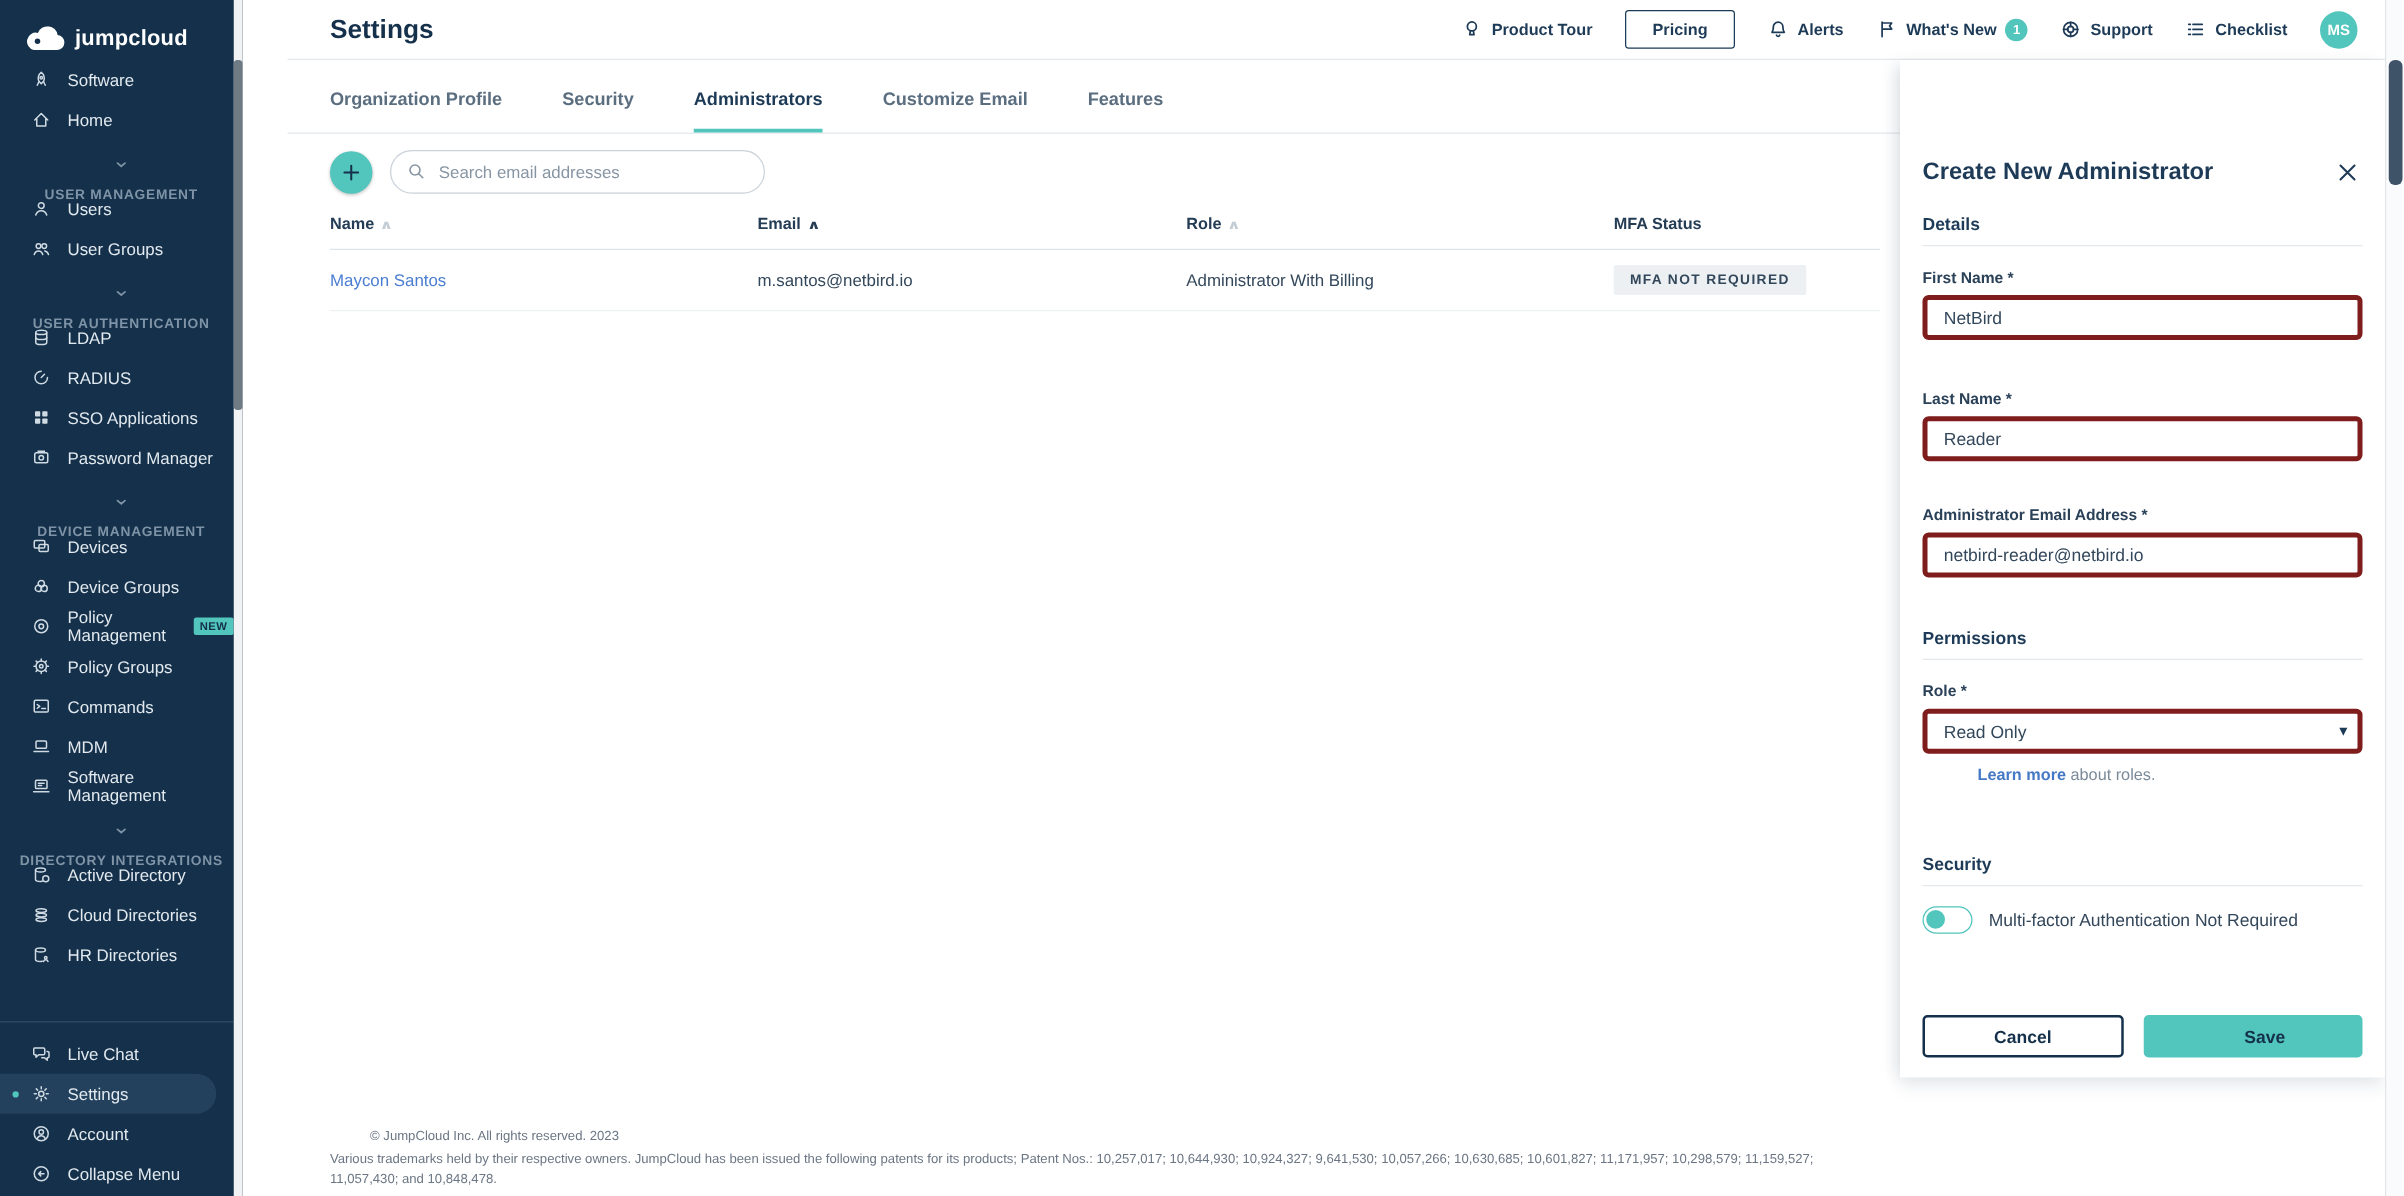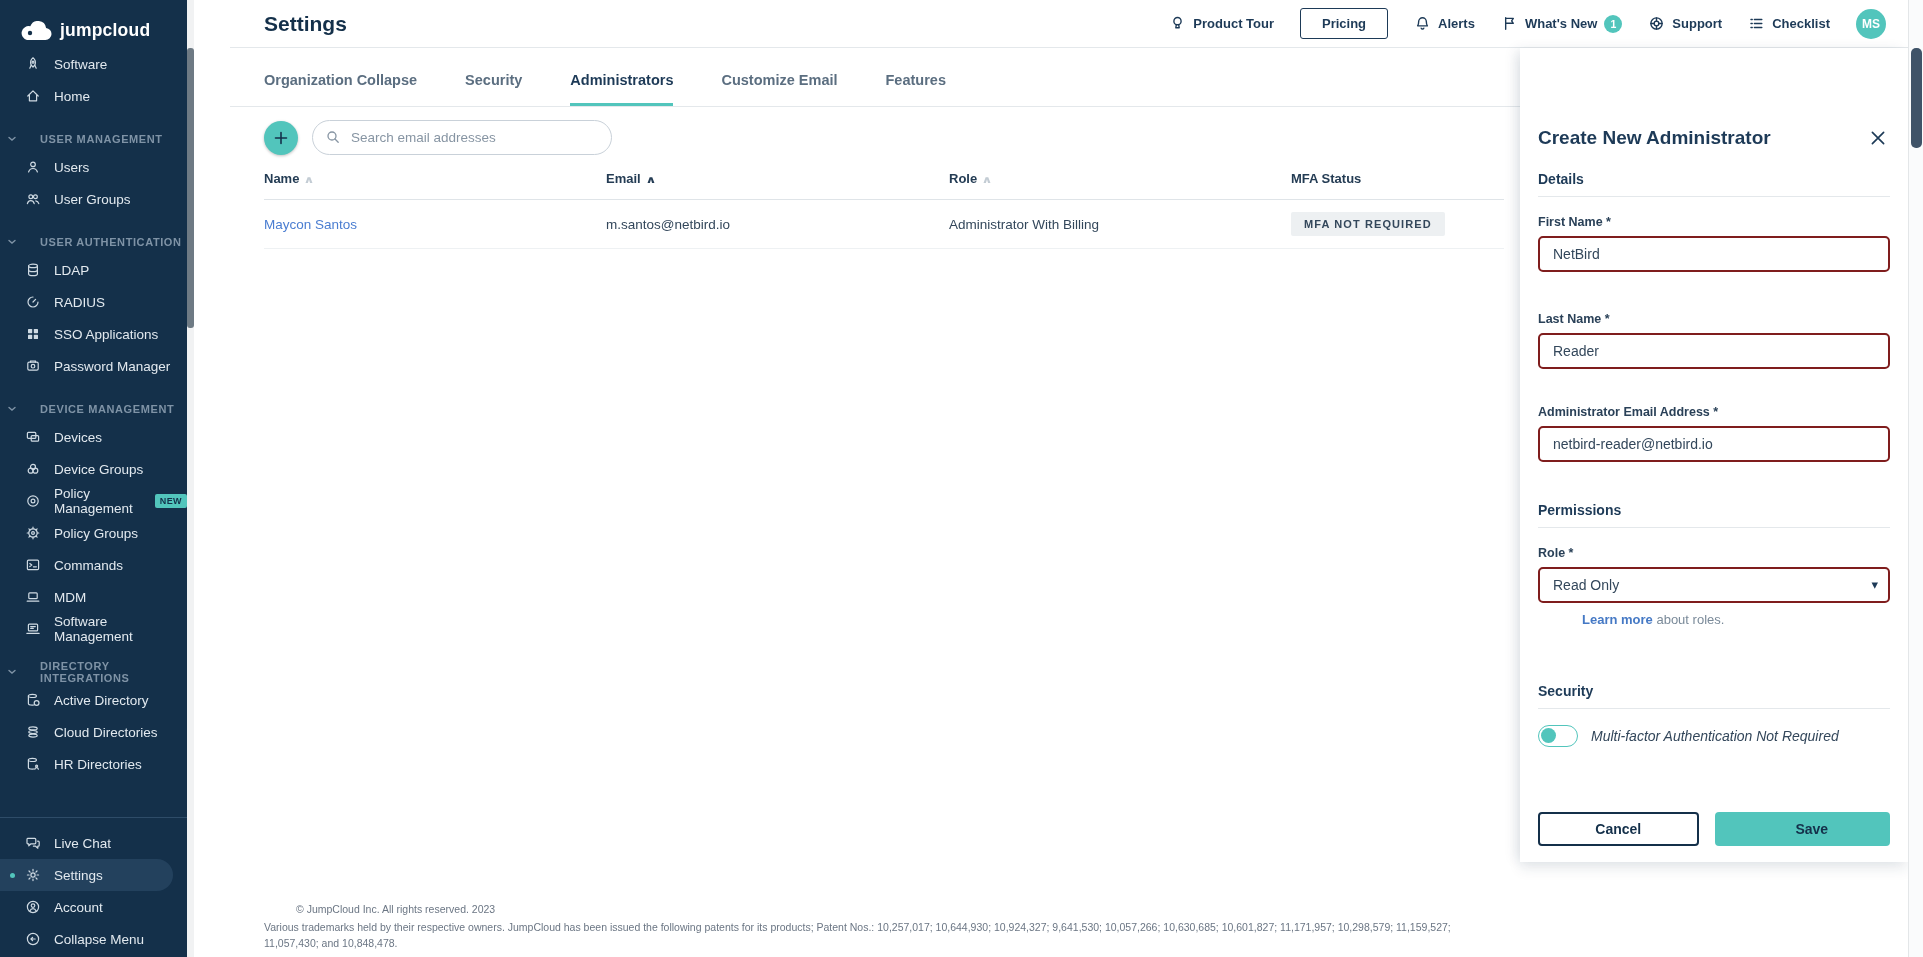--- a/index.html
+++ b/index.html
@@ -7,21 +7,21 @@
   body { font-family:"Liberation Sans","DejaVu Sans",sans-serif; background:#fff; position:relative; color:#1d3a57; }
   .ic { flex:none; display:block; }
 
   
   .sidebar { position:absolute; left:0; top:0; bottom:0; width:194px; background:#14304a; z-index:2; }
   .sb-inner { position:absolute; left:0; top:0; right:7px; bottom:0; overflow:hidden; }
   .logo-row { display:flex; align-items:center; gap:8px; padding:13px 0 0 20px; height:48px; color:#fff; }
   .logo-text { font-size:17.5px; font-weight:bold; letter-spacing:.2px; color:#fff; }
   .sb-item { display:flex; align-items:center; height:32px; padding-left:25px; gap:13px; color:#e2e9ef; font-size:13.5px; position:relative; cursor:pointer; }
   .sb-item .ic { color:#cfdae3; }
-  .sb-head { display:flex; align-items:center; height:24px; margin-top:15px; padding-left:7px; gap:23px; color:#7f93a6; font-size:11px; font-weight:bold; letter-spacing:.6px; cursor:pointer; }
+  .sb-head { display:flex; align-items:center; height:24px; margin-top:15px; padding-left:7px; gap:13px; color:#7f93a6; font-size:11px; font-weight:bold; letter-spacing:.6px; cursor:pointer;flex-direction:column; }
   .sb-item.active { background:#23415d; border-radius:0 17px 17px 0; margin-right:14px; }
   .sb-item.active::before { content:''; position:absolute; left:10px; top:13.5px; width:5px; height:5px; border-radius:50%; background:#52c5bc; }
   .sb-bottom { position:absolute; left:0; right:0; bottom:2px; }
   .sb-divider { height:1px; background:#2e4c68; margin-bottom:9px; }
   .new-badge { background:#52c5bc; color:#14304a; font-size:9px; font-weight:bold; padding:2px 5px; border-radius:2px; margin-left:9px; letter-spacing:.4px; }
   .sb-scroll-track { position:absolute; right:0; top:0; bottom:0; width:7px; background:#f1f2f3; }
   .sb-scroll-thumb { position:absolute; left:0; width:7px; top:48px; height:280px; background:#6e7a84; border-radius:3px; }
 
   
   .main { position:absolute; left:230px; right:15px; top:0; bottom:0; background:#fff; }
@@ -62,28 +62,28 @@
            box-shadow:-6px 0 12px -2px rgba(20,48,74,.10), 0 8px 12px rgba(20,48,74,.08); padding:0 18px; }
   .panel-title-row { display:flex; justify-content:space-between; align-items:center; padding-top:78px; }
   .panel-title { font-size:19px; font-weight:bold; color:#1d3a57; }
   .close-btn { background:none; border:none; cursor:pointer; color:#1d3a57; padding:2px; }
   .p-sec { font-size:14px; font-weight:bold; color:#1d3a57; padding-bottom:9px; border-bottom:1px solid #e4e8eb; }
   .sec-details { margin-top:21px; }
   .sec-permissions { margin-top:40px; }
   .sec-security { margin-top:56px; }
   .p-label { font-size:12.5px; font-weight:bold; color:#2a4158; }
   .mt18 { margin-top:18px; } .mt40 { margin-top:40px; } .mt36 { margin-top:36px; }
-  .p-input { width:100%; height:36px; border:2px solid #7f1d1d; border-radius:5px; padding:0 13px; font-size:14px; color:#33475b; margin-top:7px; font-family:inherit; outline:none; background:#fff; }
+  .p-input { width:100%; height:36px; border:4px solid #7f1d1d; border-radius:5px; padding:0 13px; font-size:14px; color:#33475b; margin-top:7px; font-family:inherit; outline:none; background:#fff; }
   .select-box { position:relative; margin-top:7px; cursor:pointer; }
   .select-box .p-input { margin-top:0; padding-right:30px; }
   .select-caret { position:absolute; right:12px; top:10px; font-size:13px; color:#1d3a57; pointer-events:none; }
   .learn-row { margin-top:9px; font-size:13px; }
   .learn-link { color:#4579c5; font-weight:600; cursor:pointer; text-decoration:none;padding-left:44px; }
   .learn-rest { color:#7a8a99; }
-  .toggle-row { display:flex; align-items:center; gap:13px; margin-top:16px;font-style:italic; }
+  .toggle-row { display:flex; align-items:center; gap:13px; margin-top:16px; }
   .toggle { width:40px; height:22px; border:1.5px solid #52c5bc; border-radius:12px; position:relative; background:#fff; cursor:pointer; flex:none; }
   .toggle-knob { position:absolute; left:2px; top:2px; width:15px; height:15px; border-radius:50%; background:#52c5bc; }
   .toggle-label { font-size:14px; color:#33475b; }
   .panel-buttons { position:absolute; left:18px; right:18px; bottom:16px; display:flex; gap:16px; }
   .panel-buttons button { flex:1; height:34px; border-radius:4px; font-size:14px; font-weight:bold; font-family:inherit; cursor:pointer; }
   .btn-cancel { background:#fff; border:2px solid #14304a; color:#14304a; }
   .btn-save { background:#52c5bc; border:none; color:#14304a;padding-left:19px; }
 
   
   .vscroll { position:absolute; right:0; top:0; bottom:0; width:15px; background:#fafbfc; border-left:1px solid #e3e6e8; z-index:6; }
@@ -345,21 +345,21 @@
         <svg class="ic" width="17" height="17" viewBox="0 0 16 16" fill="none" stroke="currentColor" stroke-width="1.3" stroke-linecap="round">
             <path d="M6 4.2h7M6 8h7M6 11.8h7M2.8 4.2h1.2M2.8 8h1.2M2.8 11.8h1.2"></path>
           </svg>
         <span>Checklist</span>
       </div>
       <div class="avatar">MS</div>
     </div>
   </div>
 
   <div class="tabs">
-    <div class="tab">Organization Collapse</div>
+    <div class="tab">Organization Profile</div>
     <div class="tab">Security</div>
     <div class="tab active">Administrators</div>
     <div class="tab">Customize Email</div>
     <div class="tab">Features</div>
   </div>
 
   <div class="toolbar">
     <button class="plus-btn">
       <svg class="ic" width="16" height="16" viewBox="0 0 16 16" fill="none" stroke="currentColor" stroke-width="1.6" stroke-linecap="round">
           <path d="M8 2.5v11M2.5 8h11"></path>

